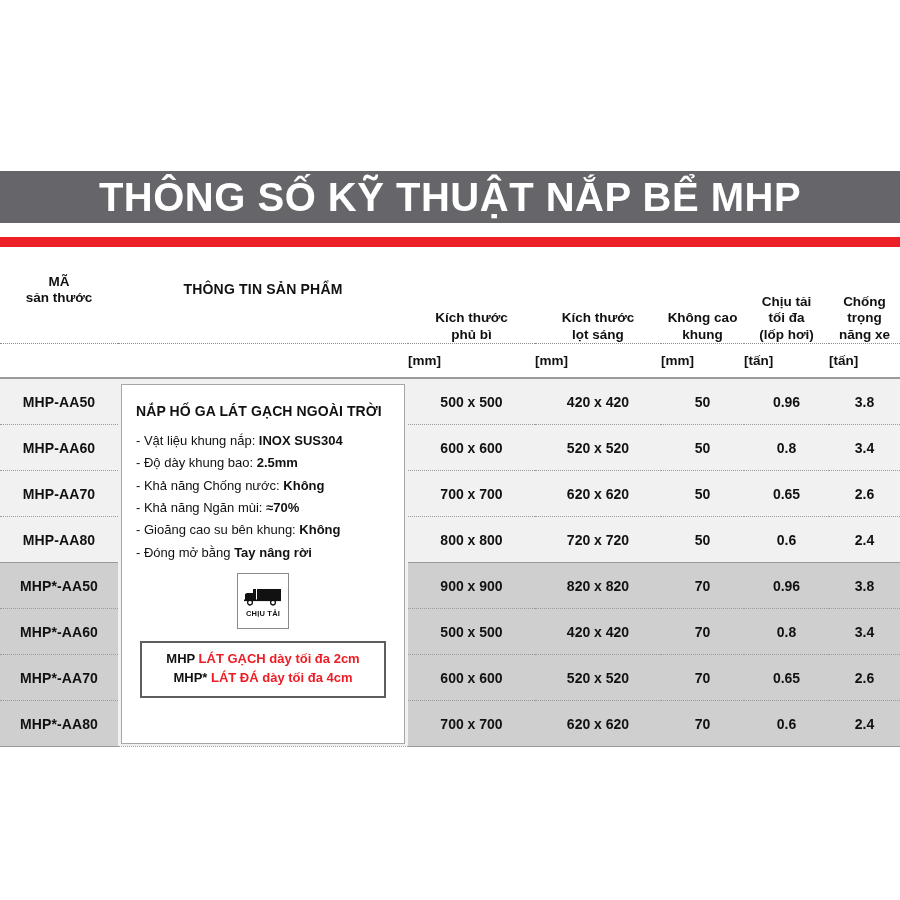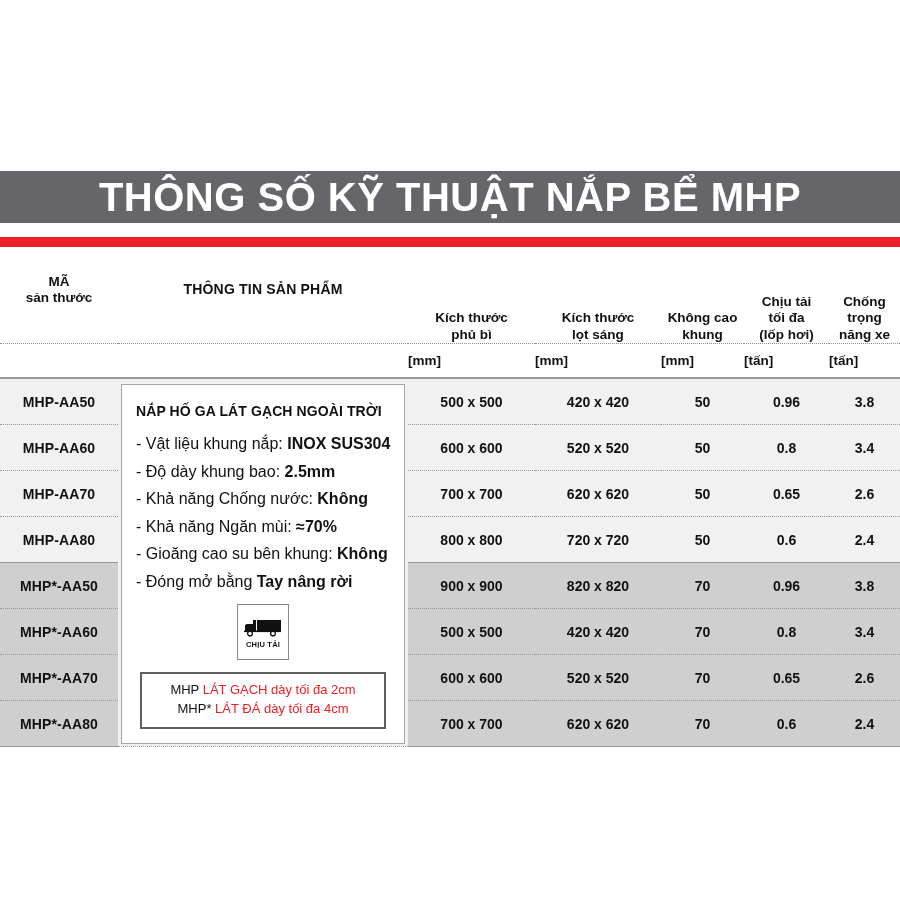--- a/index.html
+++ b/index.html
@@ -126,21 +126,21 @@
     padding:18px 14px 8px 14px;
     text-align:left;
   }
   .info-title{
     font-size:14px;font-weight:bold;color:#111;
     letter-spacing:0.1px;
     margin-bottom:11px;
     white-space:nowrap;
   }
   .info-line{
-    font-size:16px;color:#111;font-weight:normal;
+    font-size:13px;color:#111;font-weight:normal;
     line-height:1.72;
     white-space:nowrap;
   }
   .info-line b{font-weight:bold;}
 
   .truck-badge{
     width:52px;height:56px;
     border:1px solid #8a8a8a;
     margin:9px auto 0 auto;
     background:#fff;
@@ -155,21 +155,21 @@
   }
 
   .note-box{
     margin:12px 4px 0 4px;
     border:2px solid #5e5e5e;
     background:#ffffff;
     padding:7px 6px 8px 6px;
     text-align:center;
   }
   .note-line{
-    font-size:13px;font-weight:normal;line-height:1.45;
+    font-size:13px;font-weight:bold;line-height:1.45;
     white-space:nowrap;color:#111111;
   }
   .note-line .rd{color:#ee1c25;}
 </style>
 </head>
 <body>
 
 <div class="page">
 
   <div class="banner">

